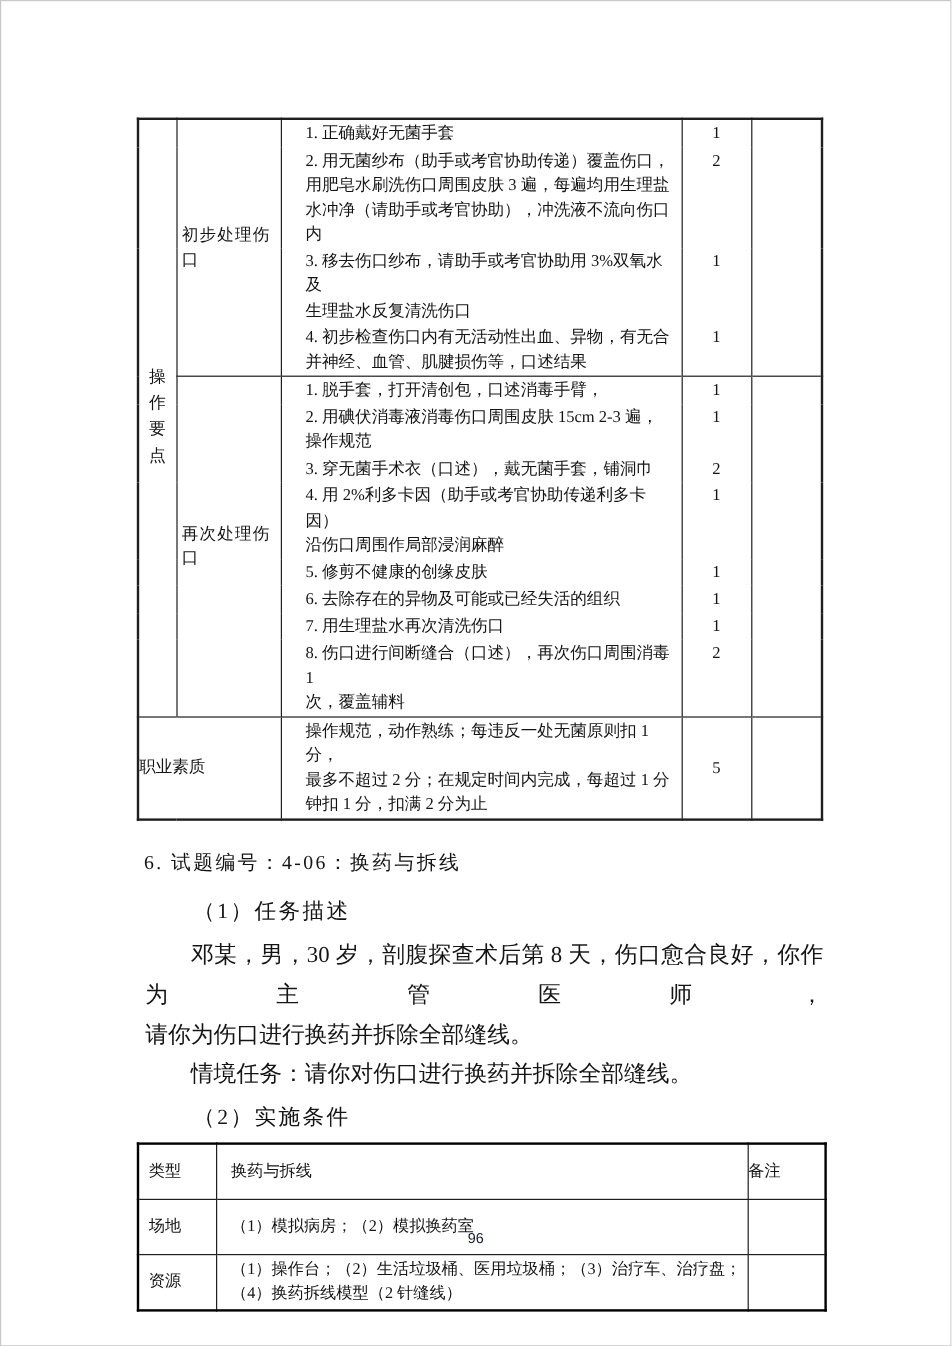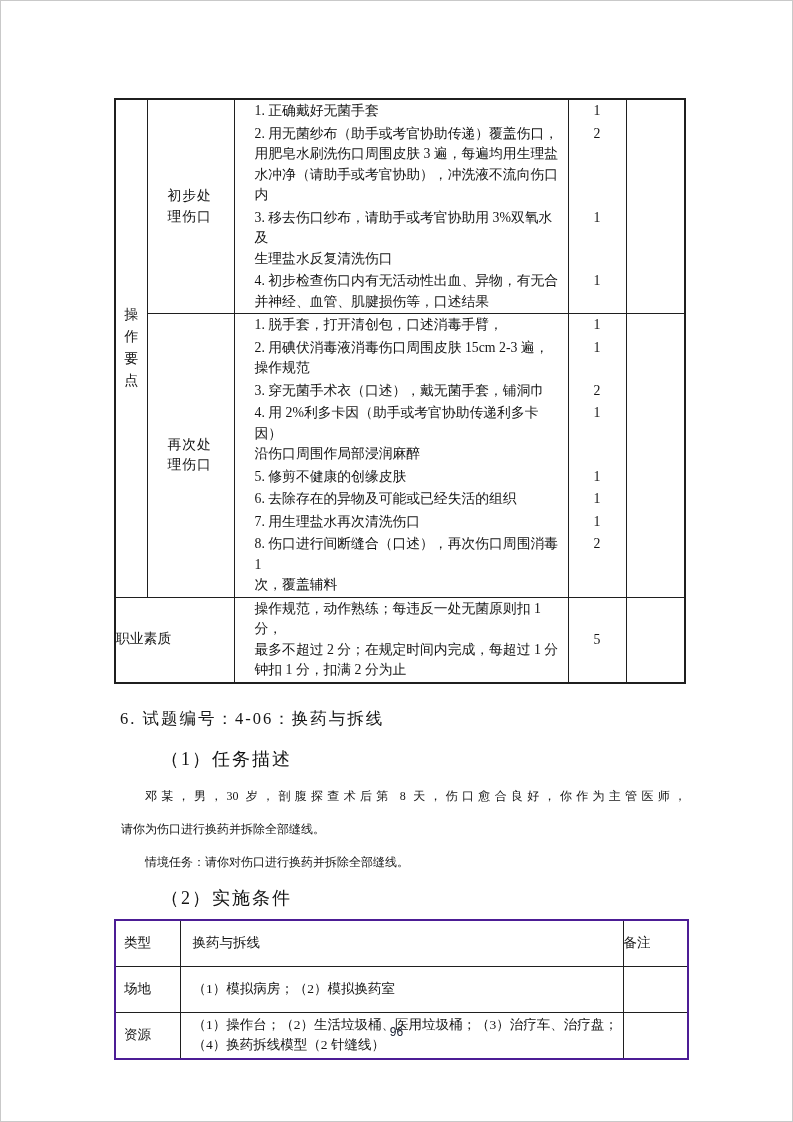--- a/index.html
+++ b/index.html
@@ -24,21 +24,21 @@
   table.t1 td{border:0;vertical-align:top;padding:0;}
   .t1 .c1{
     border-right:1px solid #1f1f1f;
     text-align:center;vertical-align:middle;
     font-size:14px;line-height:22px;
     padding:0 8px;
   }
   .t1 .c2{
     border-right:1px solid #1f1f1f;
     vertical-align:middle;
-    padding:0 20px;letter-spacing:1px;
+    padding:0 4px;letter-spacing:1px;
   }
   .t1 .c3{
     border-right:1px solid #1f1f1f;
     padding:1px 2px 1px 20px;
     white-space:pre-wrap;
   }
   .t1 .c4{
     border-right:1px solid #1f1f1f;
     text-align:center;
     padding-top:1px;
@@ -56,31 +56,31 @@
   .h-main{
     font-size:16.5px;font-weight:normal;line-height:26px;
     letter-spacing:2px;margin:22px 0 0 6px;
   }
   .h-sub{
     font-size:18px;font-weight:normal;line-height:26px;
     letter-spacing:2px;margin:14px 0 0 47px;
   }
   .h-sub.second{margin-top:6px;}
   .body-line{
-    font-size:12px;line-height:33px;
+    font-size:19px;line-height:33px;
     margin:0 16px 0 7px;width:565px;
   }
   .body-block{margin-top:8px;}
   .indent{text-indent:2em;}
   .justify-full{text-align:justify;text-align-last:justify;}
 
   
   table.t2{
     border-collapse:collapse;table-layout:fixed;
-    width:573px;border:2px solid #4c1d95;
+    width:573px;border:2px solid #000000;
     font-size:13.5px;line-height:20.5px;
     margin-top:8px;
   }
   table.t2 td{
     border:1px solid #1f1f1f;
     vertical-align:middle;
   }
   .t2 .k{padding:2px 4px 2px 8px;height:41px;}
   .t2 .v{padding:2px 4px 2px 12px;white-space:pre-wrap;}
   .t2 .n{padding:2px 4px 2px 0;}

